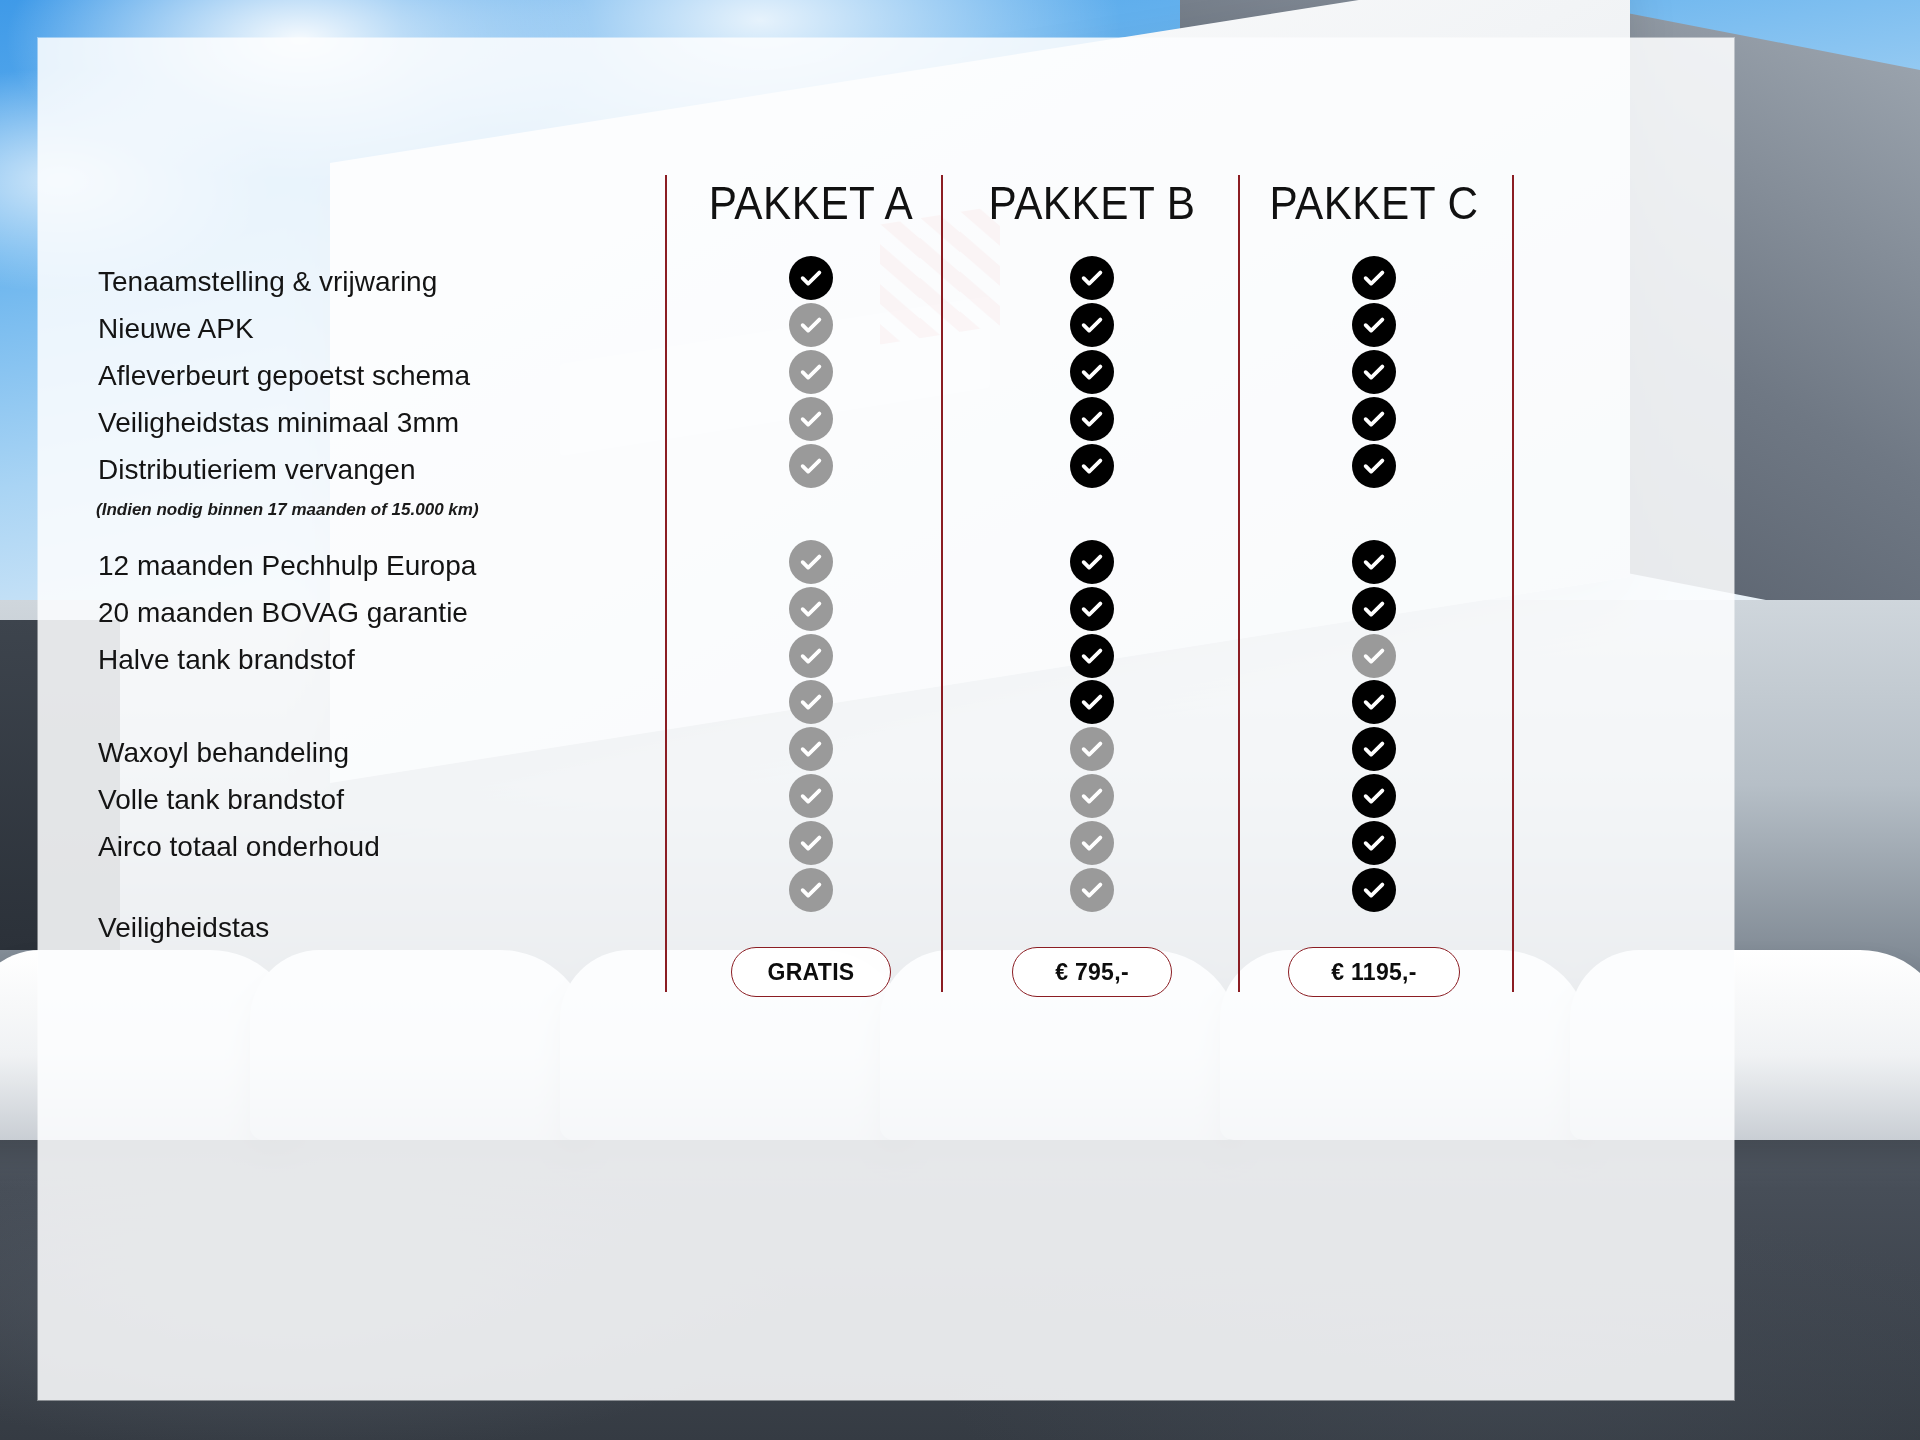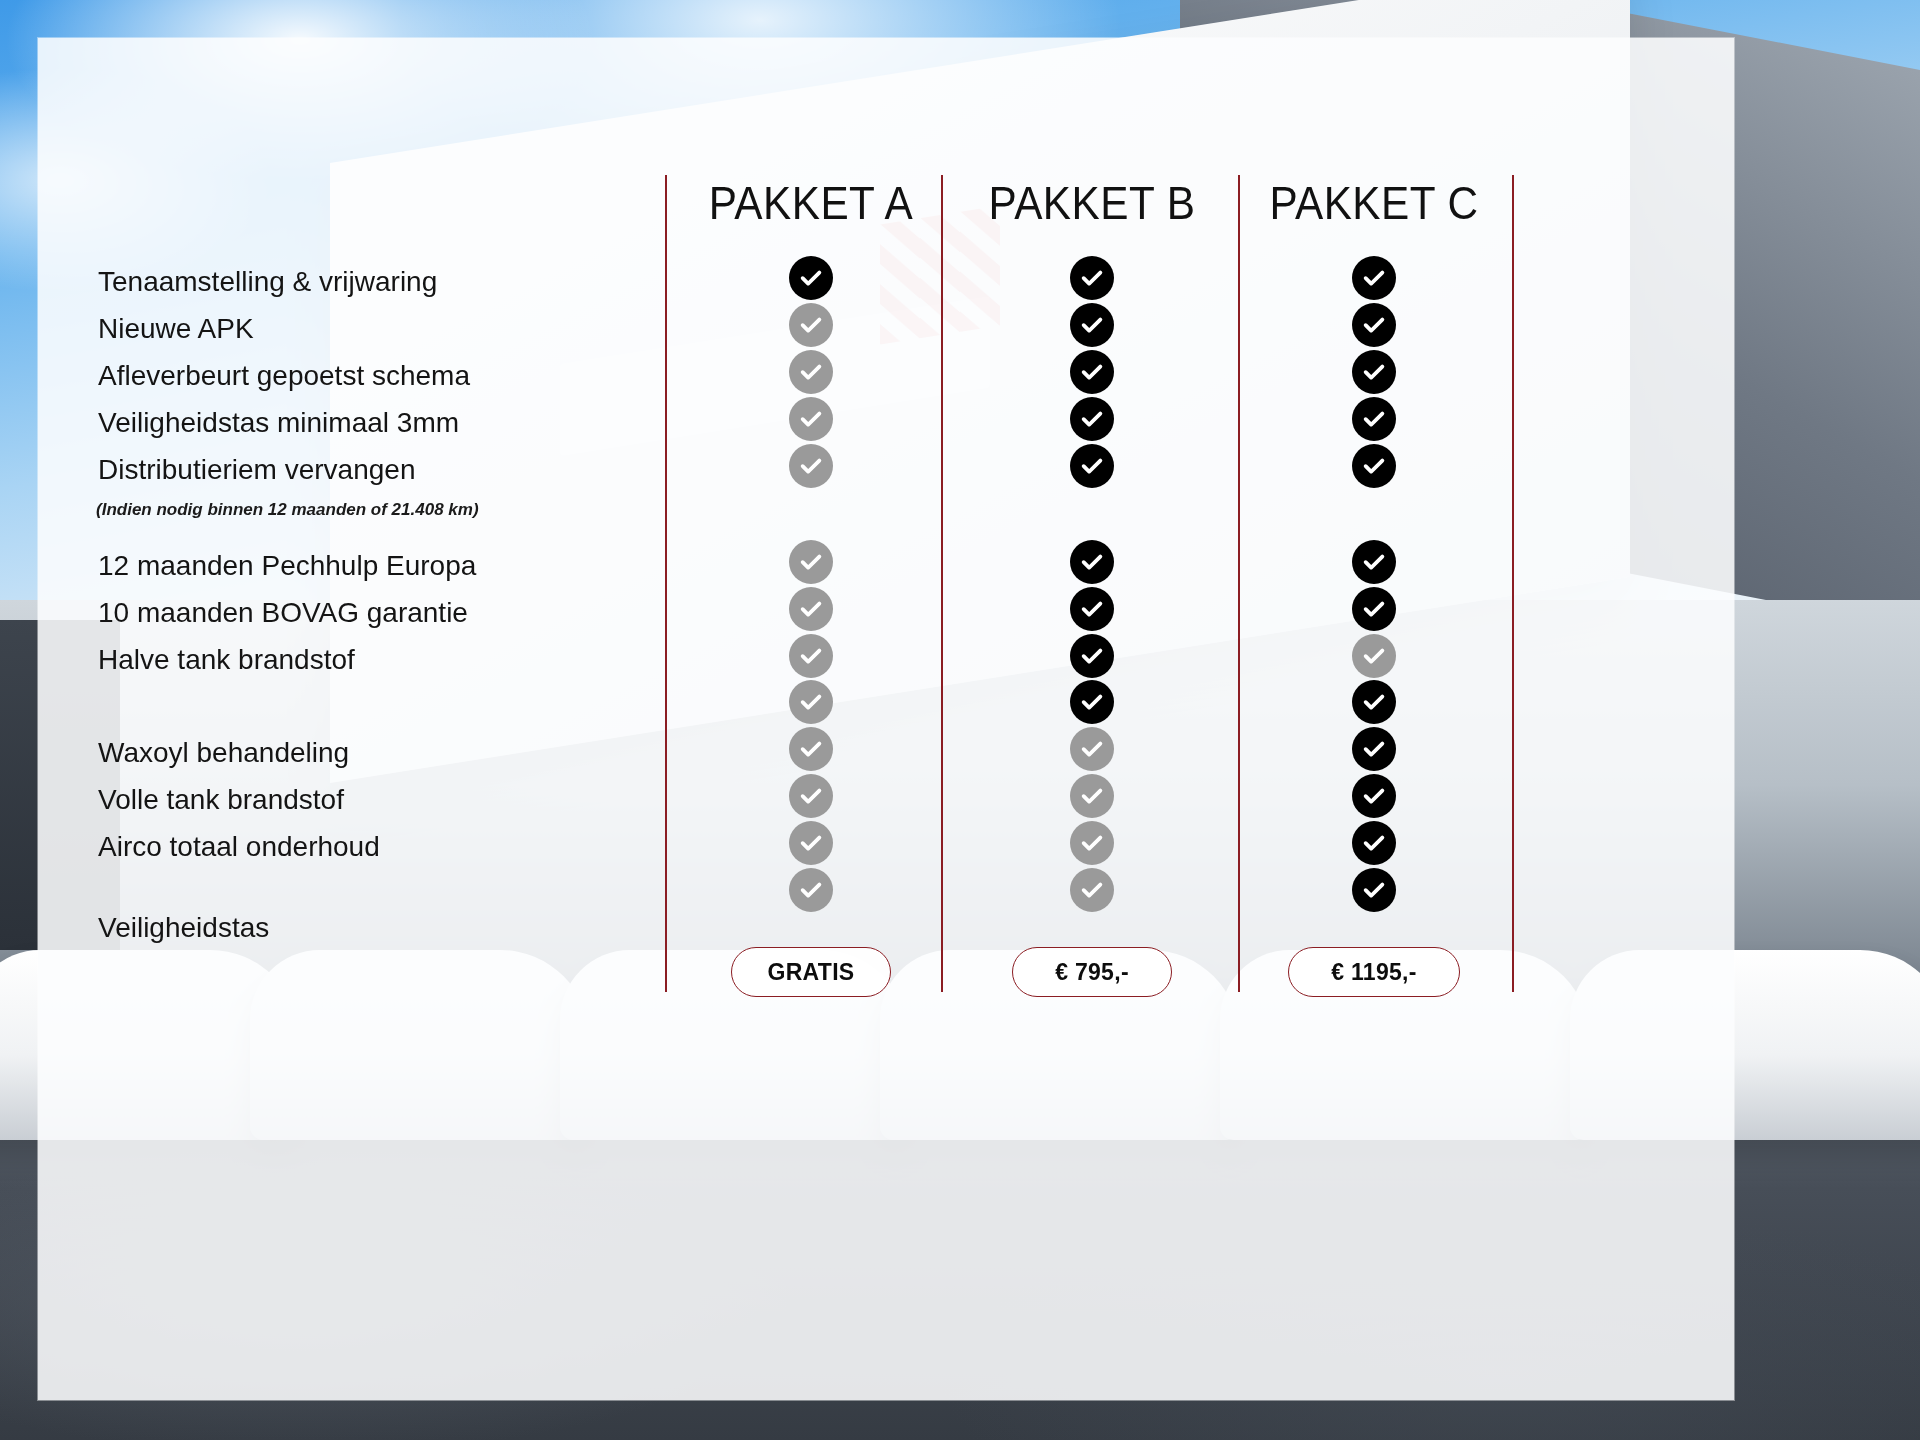--- a/index.html
+++ b/index.html
@@ -247,38 +247,38 @@
       <div class="check on" style="left: 1032px; top: 406px;">
         <svg viewBox="0 0 24 24" aria-hidden="true">
           <path d="M20.3 6.2a1.6 1.6 0 0 0-2.3 0L9.6 14.6 6 11a1.6 1.6 0 1 0-2.3 2.3l4.7 4.7c.6.6 1.7.6 2.3 0L20.3 8.5a1.6 1.6 0 0 0 0-2.3z" fill="#fff"></path>
         </svg>
       </div>
       <div class="check on" style="left: 1314px; top: 406px;">
         <svg viewBox="0 0 24 24" aria-hidden="true">
           <path d="M20.3 6.2a1.6 1.6 0 0 0-2.3 0L9.6 14.6 6 11a1.6 1.6 0 1 0-2.3 2.3l4.7 4.7c.6.6 1.7.6 2.3 0L20.3 8.5a1.6 1.6 0 0 0 0-2.3z" fill="#fff"></path>
         </svg>
       </div>
-      <div class="feat-note" style="top: 462px;">(Indien nodig binnen 12 maanden of 21.408 km)</div>
+      <div class="feat-note" style="top: 462px;">(Indien nodig binnen 17 maanden of 15.000 km)</div>
       <div class="feat" style="top: 514px;">12 maanden Pechhulp Europa</div>
       <div class="check off" style="left: 751px; top: 502px;">
         <svg viewBox="0 0 24 24" aria-hidden="true">
           <path d="M20.3 6.2a1.6 1.6 0 0 0-2.3 0L9.6 14.6 6 11a1.6 1.6 0 1 0-2.3 2.3l4.7 4.7c.6.6 1.7.6 2.3 0L20.3 8.5a1.6 1.6 0 0 0 0-2.3z" fill="#fff"></path>
         </svg>
       </div>
       <div class="check on" style="left: 1032px; top: 502px;">
         <svg viewBox="0 0 24 24" aria-hidden="true">
           <path d="M20.3 6.2a1.6 1.6 0 0 0-2.3 0L9.6 14.6 6 11a1.6 1.6 0 1 0-2.3 2.3l4.7 4.7c.6.6 1.7.6 2.3 0L20.3 8.5a1.6 1.6 0 0 0 0-2.3z" fill="#fff"></path>
         </svg>
       </div>
       <div class="check on" style="left: 1314px; top: 502px;">
         <svg viewBox="0 0 24 24" aria-hidden="true">
           <path d="M20.3 6.2a1.6 1.6 0 0 0-2.3 0L9.6 14.6 6 11a1.6 1.6 0 1 0-2.3 2.3l4.7 4.7c.6.6 1.7.6 2.3 0L20.3 8.5a1.6 1.6 0 0 0 0-2.3z" fill="#fff"></path>
         </svg>
       </div>
-      <div class="feat" style="top: 561px;">10 maanden BOVAG garantie</div>
+      <div class="feat" style="top: 561px;">20 maanden BOVAG garantie</div>
       <div class="check off" style="left: 751px; top: 549px;">
         <svg viewBox="0 0 24 24" aria-hidden="true">
           <path d="M20.3 6.2a1.6 1.6 0 0 0-2.3 0L9.6 14.6 6 11a1.6 1.6 0 1 0-2.3 2.3l4.7 4.7c.6.6 1.7.6 2.3 0L20.3 8.5a1.6 1.6 0 0 0 0-2.3z" fill="#fff"></path>
         </svg>
       </div>
       <div class="check on" style="left: 1032px; top: 549px;">
         <svg viewBox="0 0 24 24" aria-hidden="true">
           <path d="M20.3 6.2a1.6 1.6 0 0 0-2.3 0L9.6 14.6 6 11a1.6 1.6 0 1 0-2.3 2.3l4.7 4.7c.6.6 1.7.6 2.3 0L20.3 8.5a1.6 1.6 0 0 0 0-2.3z" fill="#fff"></path>
         </svg>
       </div>

